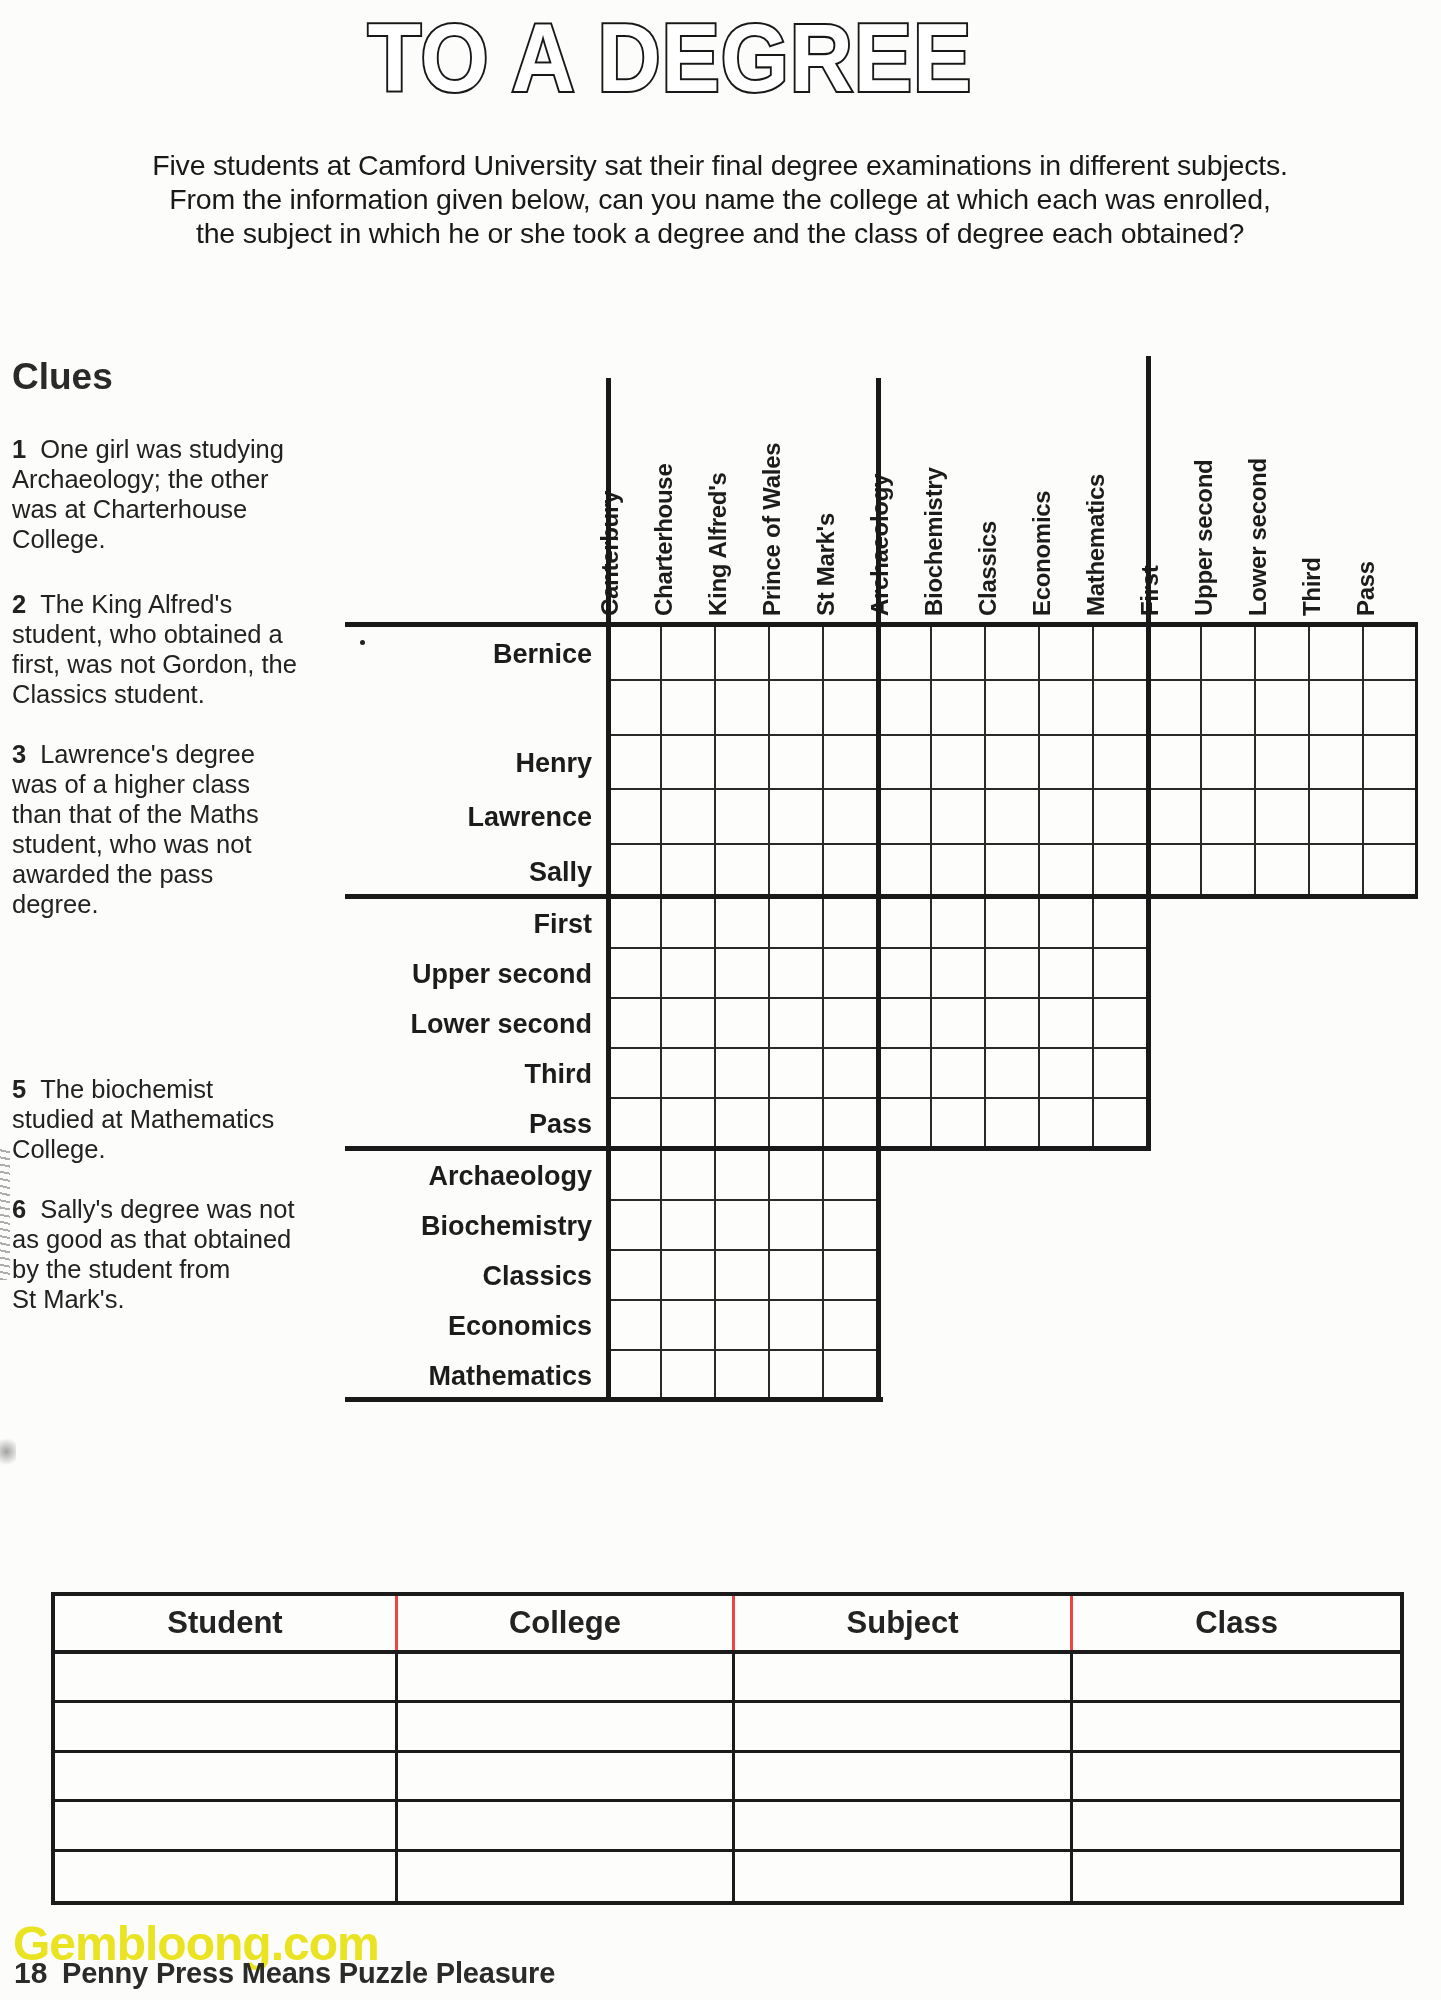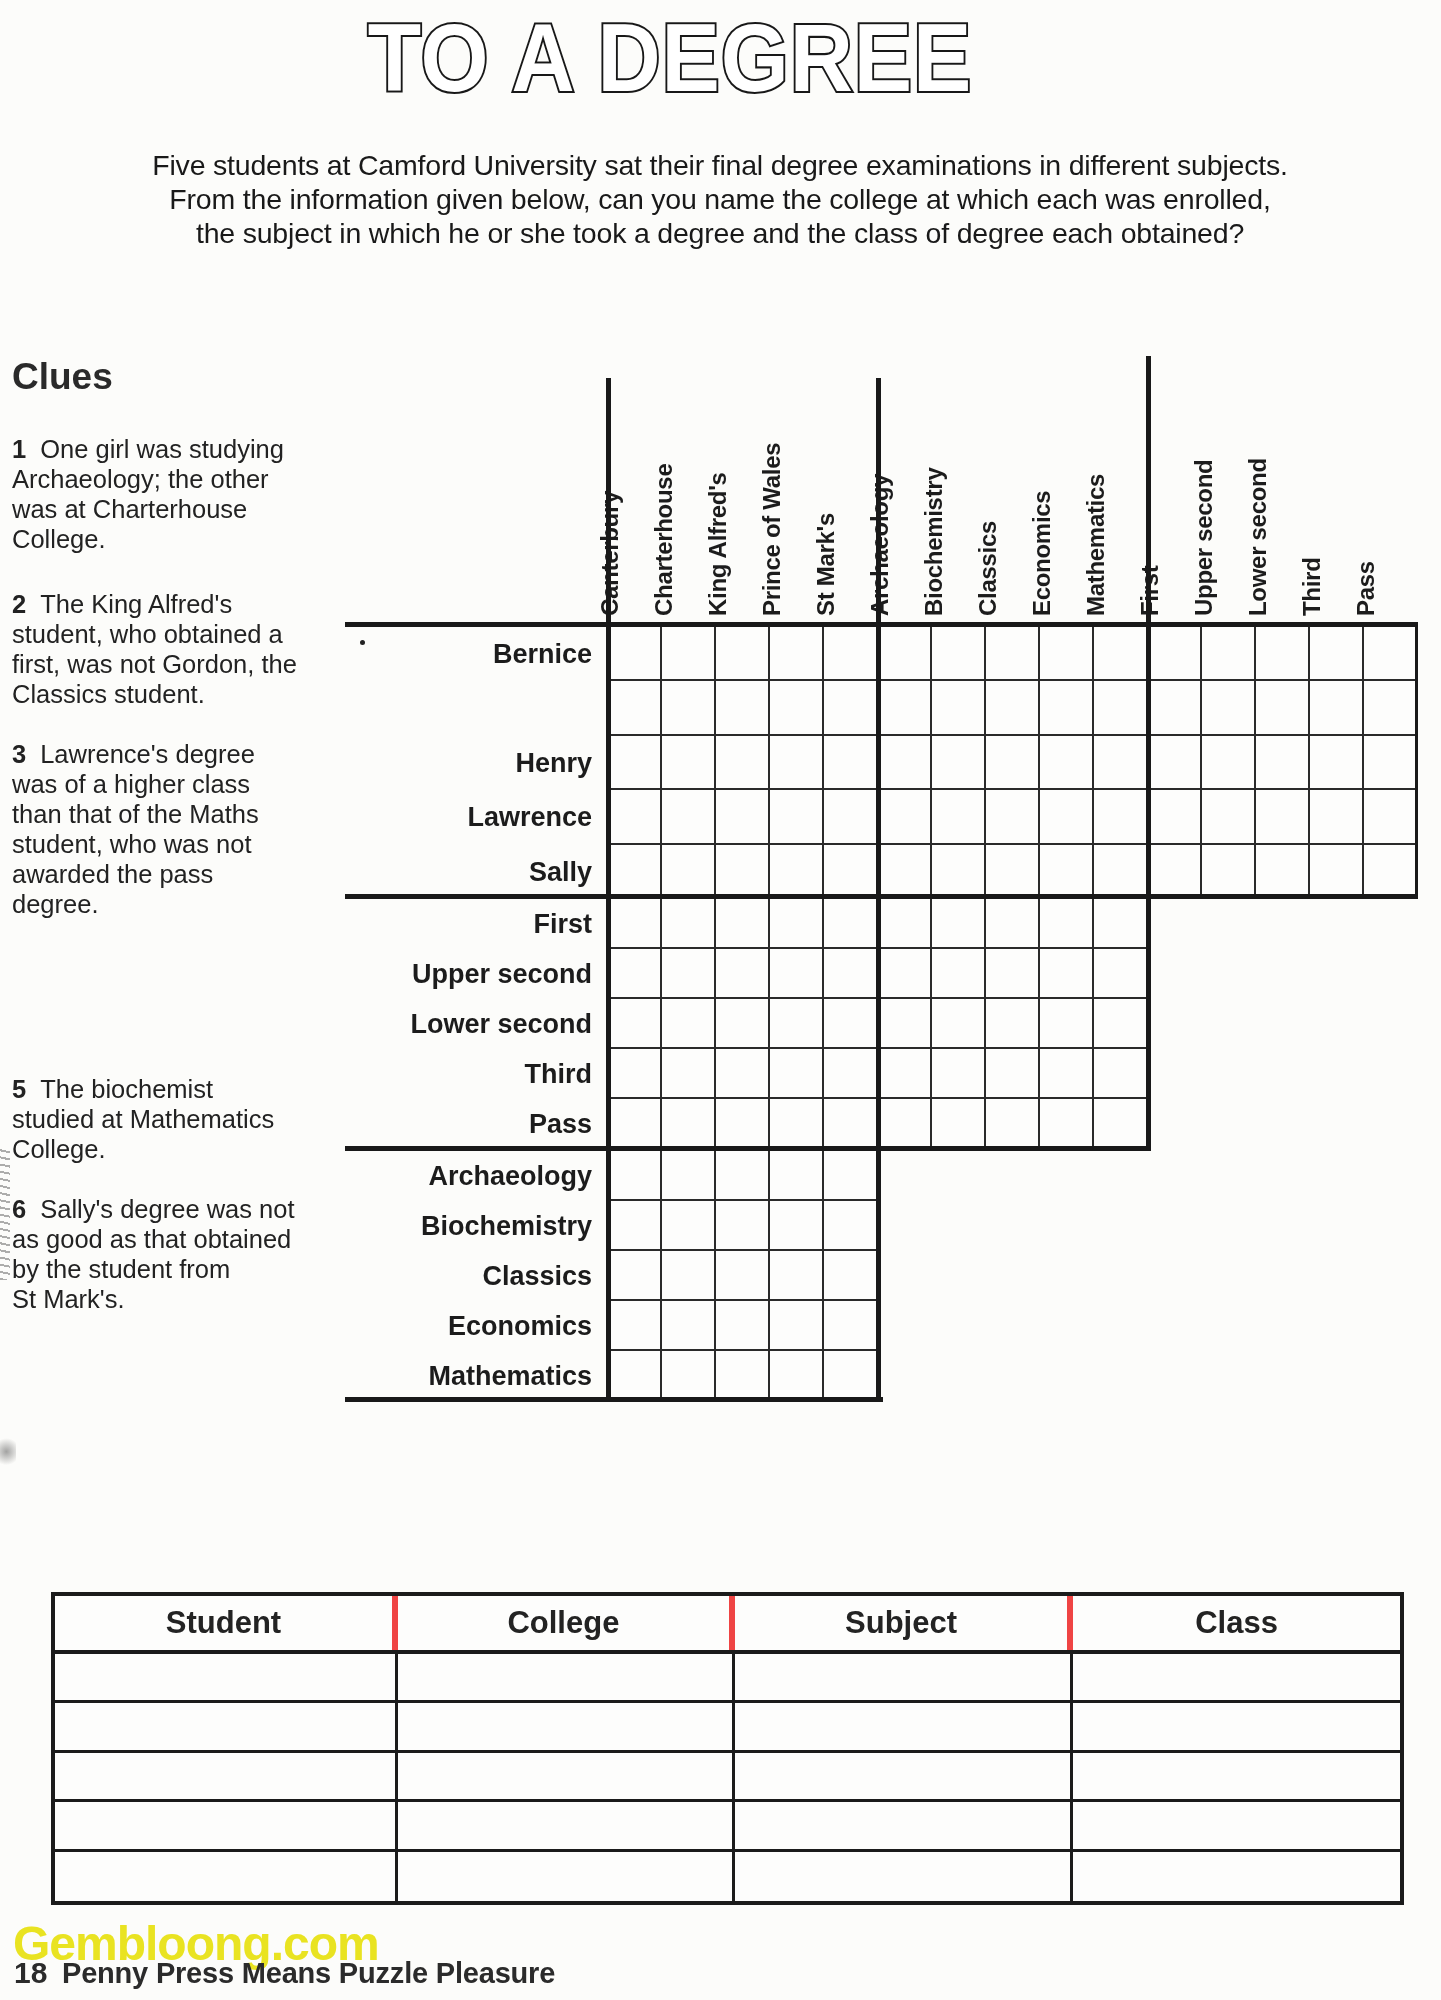--- a/index.html
+++ b/index.html
@@ -40,21 +40,21 @@
   .cells{position:absolute;display:grid;}
   .cell{border-right:2px solid #2a2a2a;border-bottom:2px solid #2a2a2a;box-sizing:border-box;background:#fdfdfc;}
   .ink{position:absolute;background:#191919;}
   
   #answer-table{
     position:absolute;left:51px;top:1592px;width:1353px;height:313px;
     border:4px solid #1b1b1b;box-sizing:border-box;display:flex;flex-direction:column;background:#fdfdfc;
   }
   .ahead{display:grid;grid-template-columns:25.5% 25.05% 25.15% 24.3%;height:54px;border-bottom:4px solid #1b1b1b;}
   .ahead .hcell{
-    border-right:6px solid #ef4444;display:flex;align-items:center;justify-content:center;
+    border-right:3px solid #ef4444;display:flex;align-items:center;justify-content:center;
     font-size:31px;font-weight:700;color:#232323;
   }
   .ahead .hcell:last-child{border-right:none;}
   #answer-body{flex:1;display:grid;grid-template-columns:25.5% 25.05% 25.15% 24.3%;grid-auto-rows:1fr;}
   .acell{border-right:3px solid #1b1b1b;border-bottom:3px solid #1b1b1b;}
   .acell:nth-child(4n){border-right:none;}
   .acell:nth-last-child(-n+4){border-bottom:none;}
   
   .watermark{position:absolute;left:13px;top:1916px;font-size:48px;font-weight:700;letter-spacing:-1px;opacity:.95;}
   .page-number{position:absolute;left:14px;top:1956px;font-size:30px;font-weight:700;color:#2b2b2b;}

